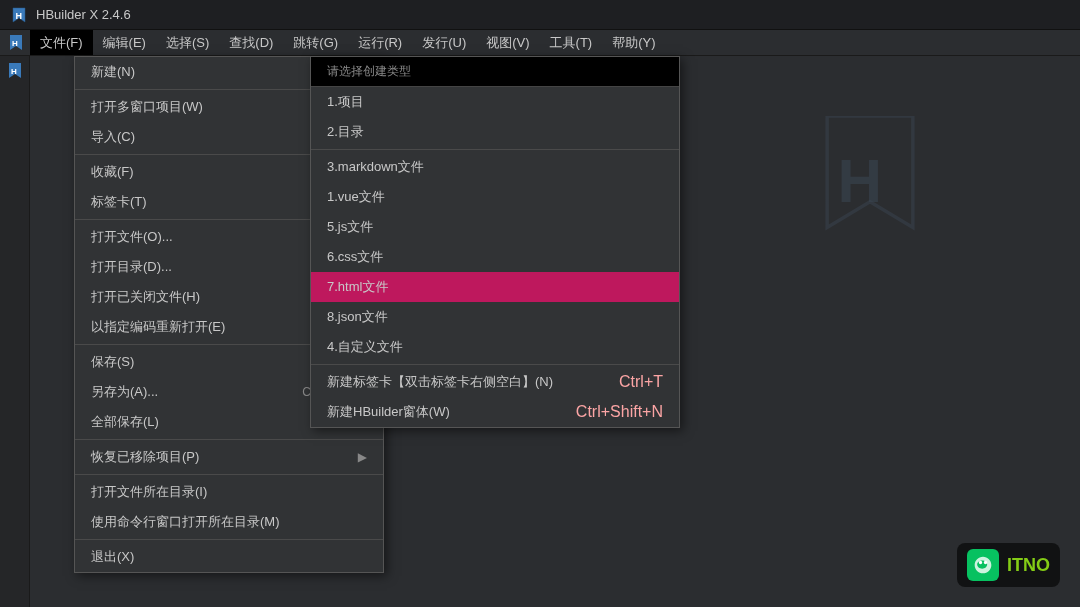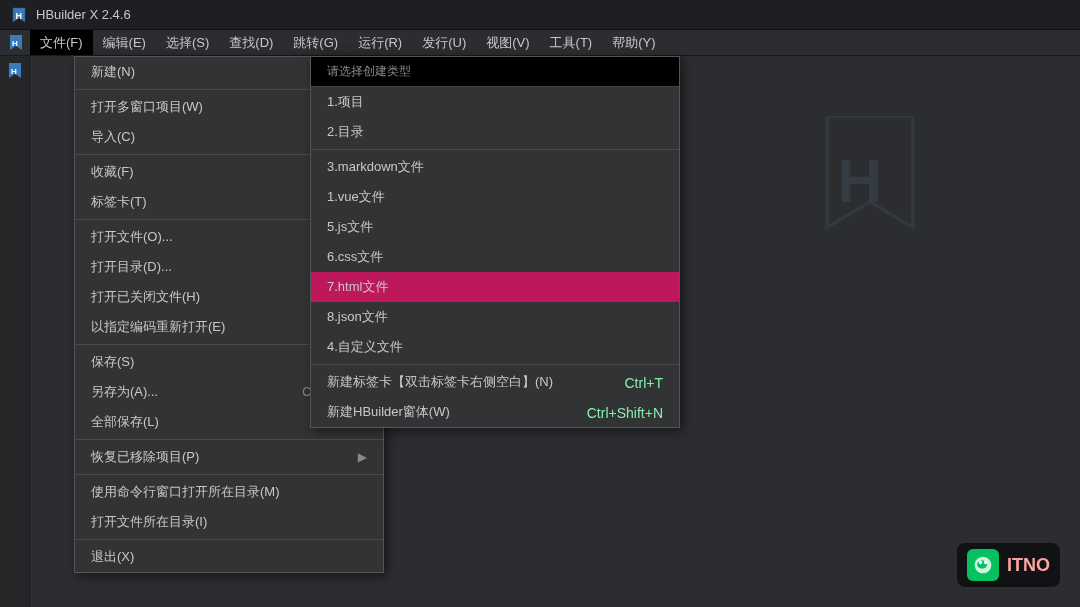--- a/index.html
+++ b/index.html
@@ -240,22 +240,22 @@
     }
     .submenu-item.highlighted {
       background: #be185d;
     }
     .submenu-separator {
       height: 1px;
       background: #4a4a4a;
       margin: 2px 0;
     }
     .submenu-item .shortcut {
-      color: #86efac;
-      font-size: 14px;
+      color: #fca5a5;
+      font-size: 16px;
     }
   </style>
 </head>
 <body>
 
 <div class="title-bar">
   <div class="title-bar-left">
     <div class="title-bar-logo">
       <svg width="16" height="16" viewBox="0 0 16 16">
         <polygon points="2,1 14,1 14,15 8,11 2,15" fill="#3a7aba" stroke="#2a5a8a" stroke-width="0.5"></polygon>
@@ -307,21 +307,21 @@
 
 
     <div class="wechat-watermark">
       <div class="wechat-icon">
         <svg width="20" height="20" viewBox="0 0 24 24">
           <circle cx="9" cy="9" r="2" fill="white"></circle>
           <circle cx="15" cy="9" r="2" fill="white"></circle>
           <path d="M12 2C6.48 2 2 6.48 2 12s4.48 10 10 10 10-4.48 10-10S17.52 2 12 2zm-1 14.5c-3.31 0-6-2.24-6-5s2.69-5 6-5 6 2.24 6 5-2.69 5-6 5z" fill="white" opacity="0.8"></path>
         </svg>
       </div>
-      <span style="color:#fca5a5;font-size:18px;font-weight:bold;">ITNO</span>
+      <span style="color:#84cc16;font-size:18px;font-weight:bold;">ITNO</span>
     </div>
   </div>
 </div>
 
 <div class="dropdown-overlay">
 
   <div class="file-menu-dropdown">
 
     <div class="dropdown-item">
       <span>新建(N)</span>
@@ -374,24 +374,24 @@
       <span>全部保存(L)</span>
       <span class="shortcut">Ctrl+Alt+S</span>
     </div>
     <div class="dropdown-separator"></div>
     <div class="dropdown-item">
       <span>恢复已移除项目(P)</span>
       <span class="arrow">▶</span>
     </div>
     <div class="dropdown-separator"></div>
     <div class="dropdown-item">
+      <span>打开文件所在目录(I)</span>
+    </div>
+    <div class="dropdown-item">
       <span>使用命令行窗口打开所在目录(M)</span>
-    </div>
-    <div class="dropdown-item">
-      <span>打开文件所在目录(I)</span>
     </div>
     <div class="dropdown-separator"></div>
     <div class="dropdown-item">
       <span>退出(X)</span>
     </div>
   </div>
 
   <div class="new-submenu">
     <div class="submenu-header">请选择创建类型</div>
 

